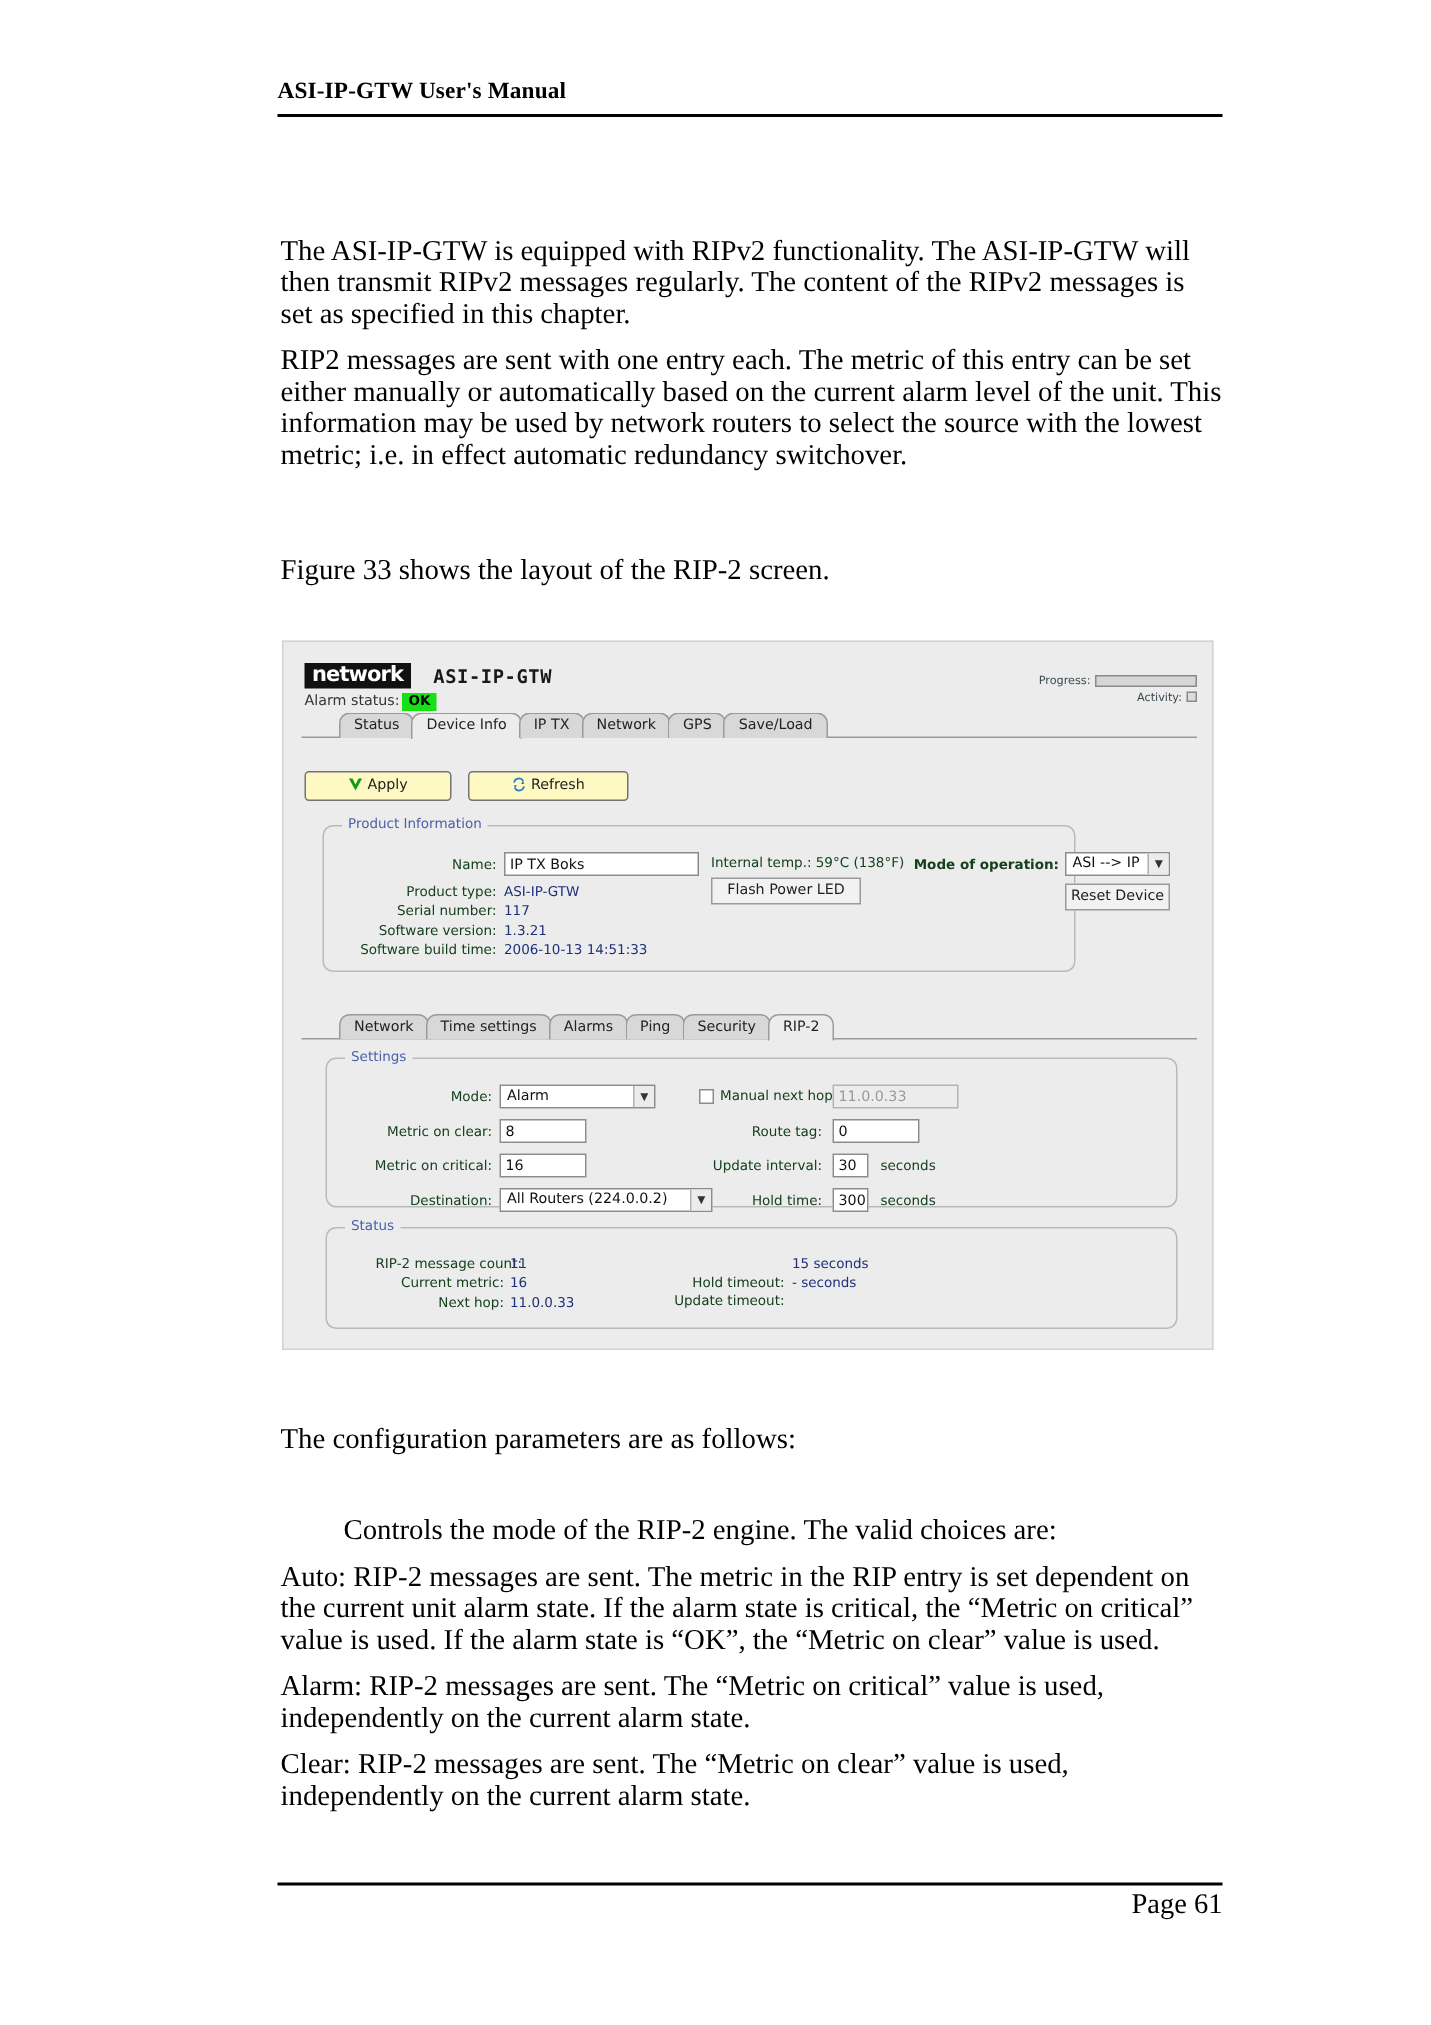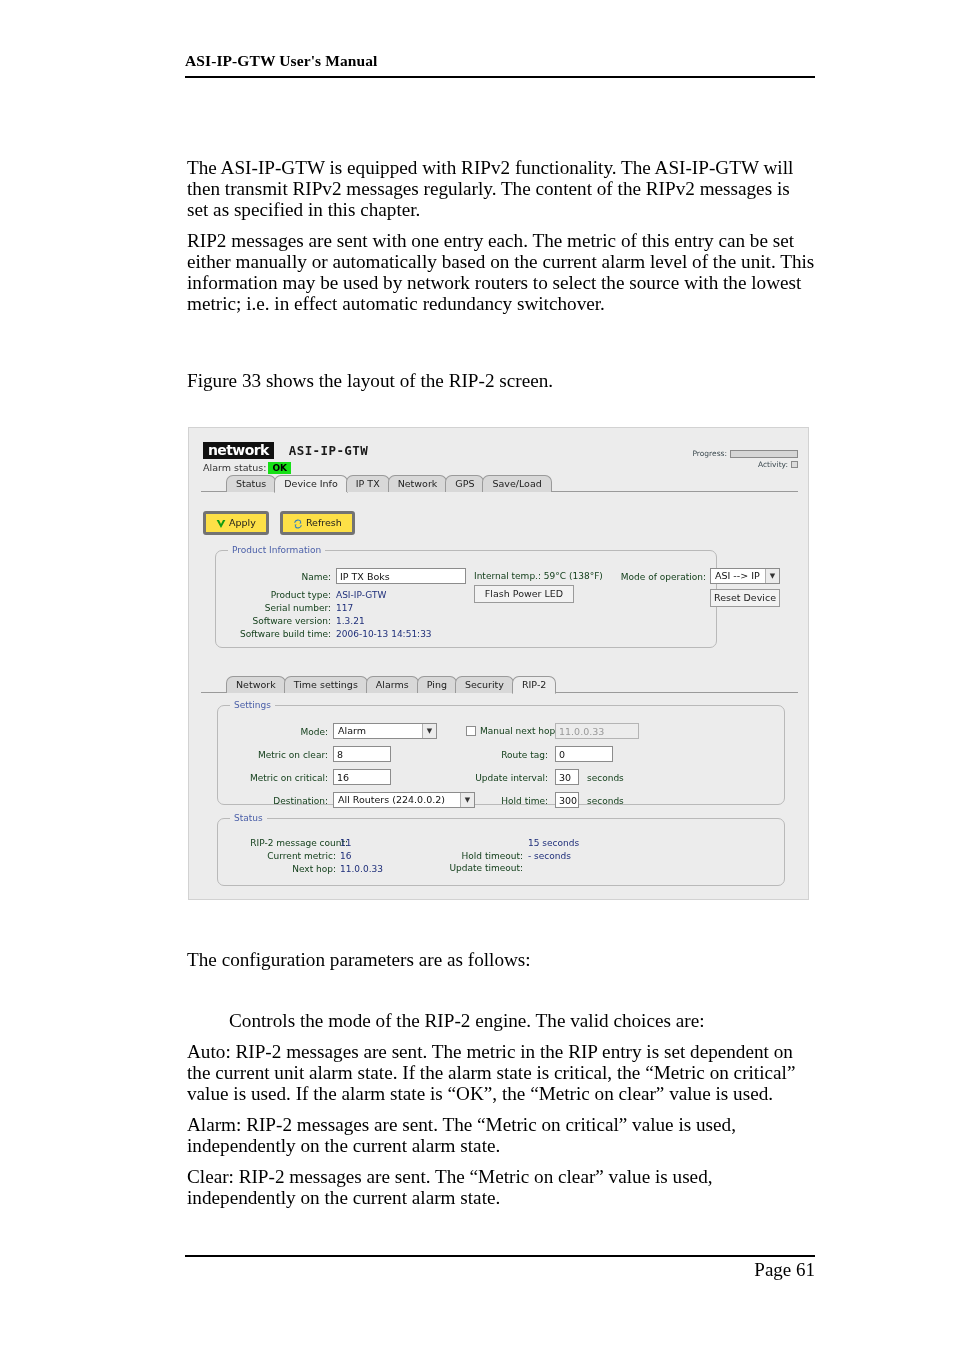--- a/index.html
+++ b/index.html
@@ -123,25 +123,25 @@
 
   #tabs-main { top:47px; width:600px; }
   #tabs-main .rule { width:597px; }
   #tabs-sub { top:248px; width:600px; }
   #tabs-sub .rule { width:597px; }
 
   
   .toolbar { position:absolute; left:14px; top:83px; }
   .btn {
     display:inline-block;
-    background:#fde047;
-    border:3px solid #737373;
+    background:#fef9c3;
+    border:1px solid #737373;
     border-radius:3px;
     font-size:9.5px; color:#1c1c1c;
-    padding:3px 10px; line-height:12px;
+    padding:3px 28px; line-height:12px;
     margin-right:6px;
     white-space:nowrap;
   }
   .btn .gi { vertical-align:middle; margin-right:3px; }
 
   
   .group {
     position:absolute;
     border:1px solid #b9b9b9;
     border-radius:7px;
@@ -276,21 +276,21 @@
 
       <span class="lbl-r" style="left:0px; top:64px; width:115px;">Software version:</span>
       <span class="val" style="left:120px; top:64px;">1.3.21</span>
 
       <span class="lbl-r" style="left:0px; top:77px; width:115px;">Software build time:</span>
       <span class="val" style="left:120px; top:77px;">2006-10-13 14:51:33</span>
 
       <span class="plain" style="left:258px; top:19px;">Internal temp.: 59°C (138°F)</span>
       <span class="figbtn" style="left:258px; top:34px; width:100px;">Flash Power LED</span>
 
-      <span class="lbl-r" style="left:380px; top:20px; width:110px;">Mode of operation:</span>
+      <span class="lbl-r" style="left:380px; top:20px; width:110px;font-weight:bold;">Mode of operation:</span>
       <span class="combo" style="left:494px; top:17px; width:70px;">
         <span class="ctext">ASI --&gt; IP</span>
         <span class="carrow">▼</span>
       </span>
       <span class="figbtn" style="left:494px; top:38px; width:70px;">Reset Device</span>
     </div>
 
     <div class="tabstrip" id="tabs-sub">
       <div class="rule"></div>
       <span class="tab">Network</span><span class="tab">Time settings</span><span class="tab">Alarms</span><span class="tab">Ping</span><span class="tab">Security</span><span class="tab active">RIP-2</span>

